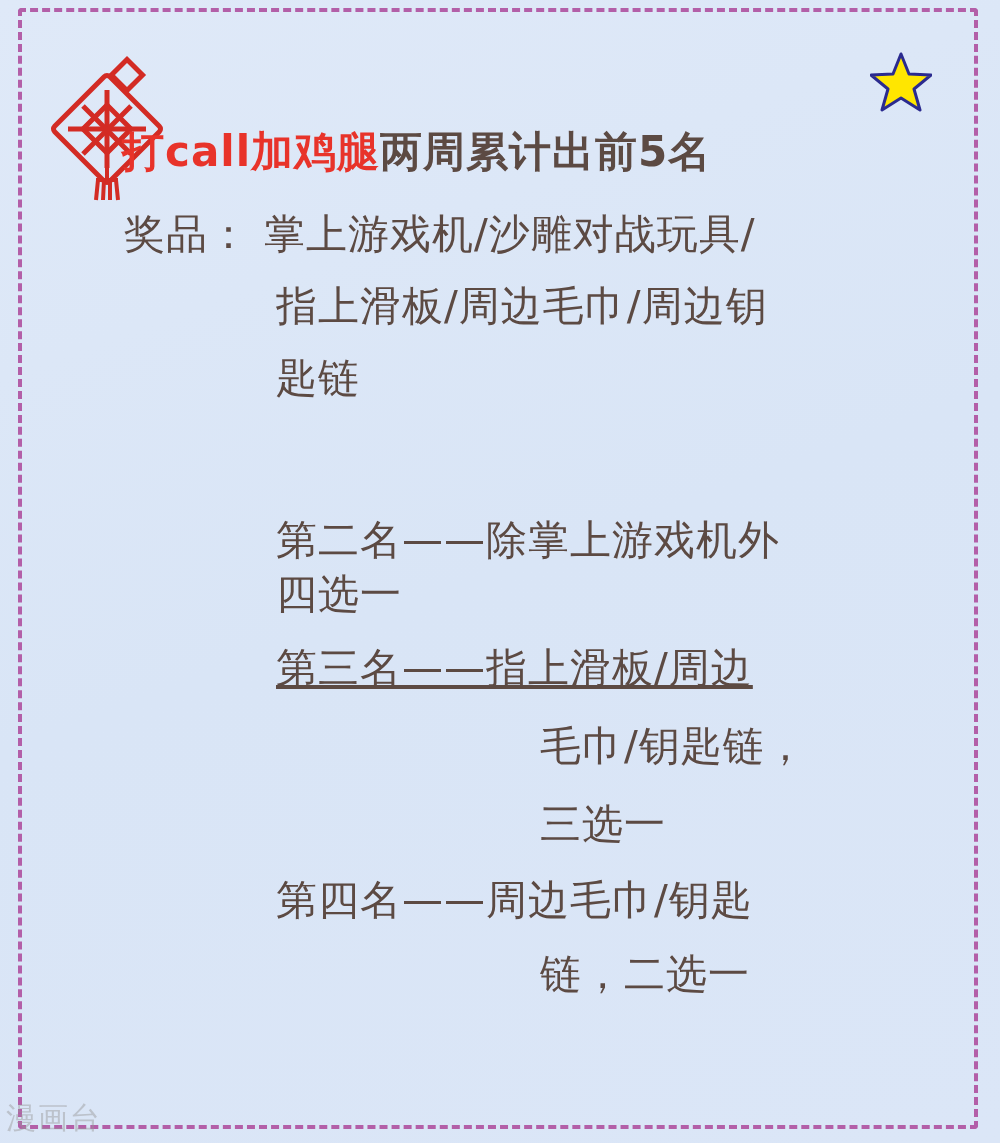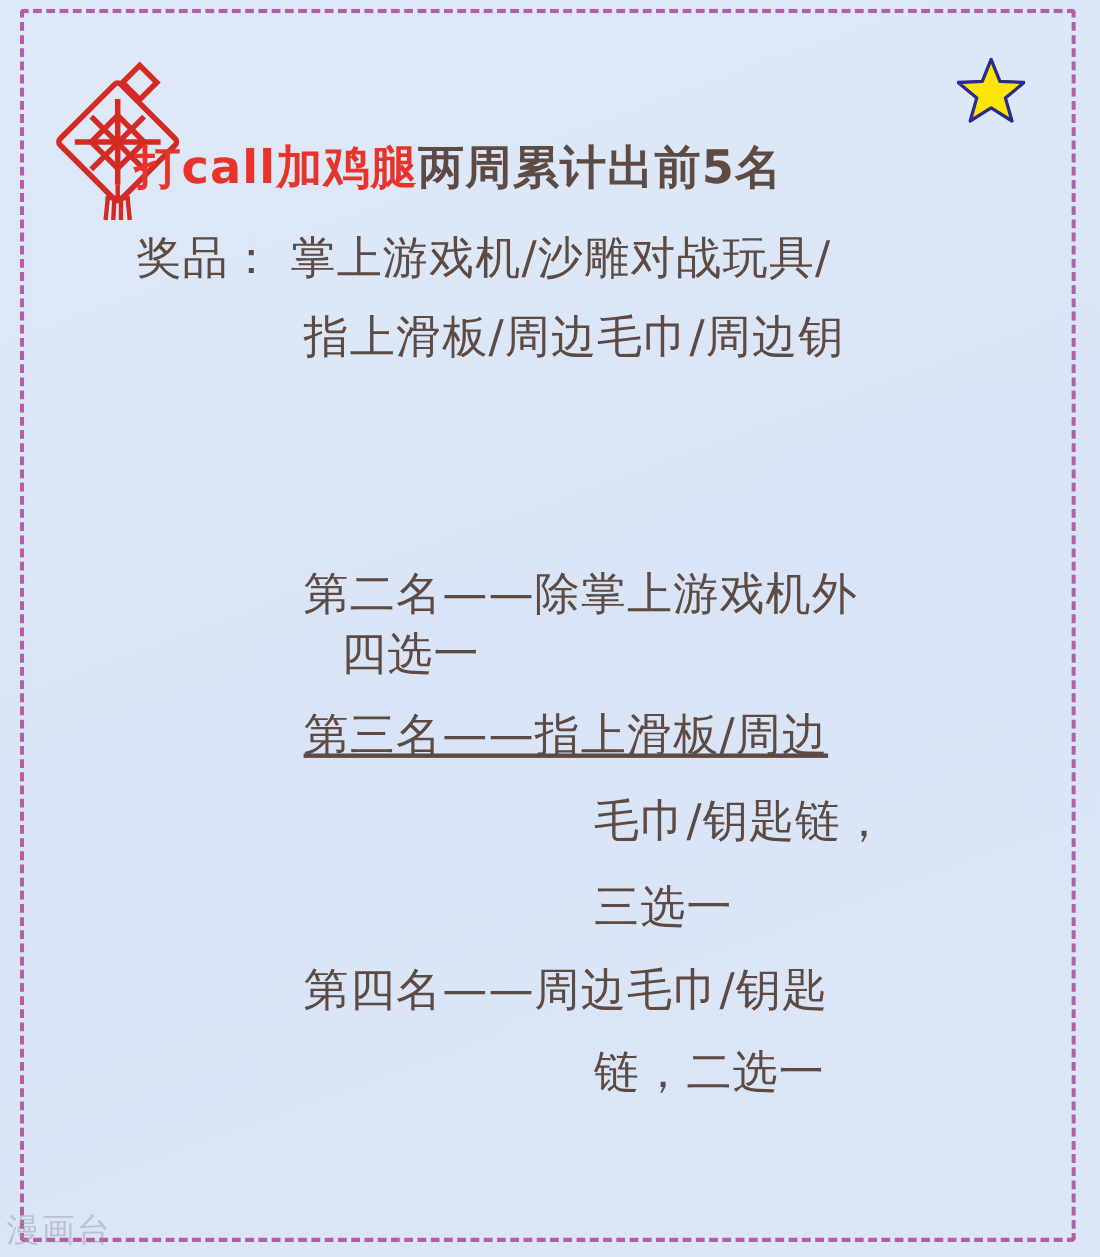--- a/index.html
+++ b/index.html
@@ -74,21 +74,21 @@
     font-size: 41px;
     line-height: 72px;
     white-space: nowrap;
     letter-spacing: 1px;
   }
   .l-prize-1   { left: 124px; top: 198px; }
   .l-prize-2   { left: 276px; top: 270px; }
   .l-prize-3   { left: 276px; top: 342px; }
   .l-opt-lead  { left: 124px; top: 424px; }
   .l-opt-2a    { left: 276px; top: 504px; }
-  .l-opt-2b    { left: 276px; top: 558px; margin-left: 34px; }
+  .l-opt-2b    { left: 276px; top: 558px; }
   .l-opt-3a    { left: 276px; top: 632px; text-decoration: underline; }
   .l-opt-3b    { left: 540px; top: 710px; }
   .l-opt-3c    { left: 540px; top: 788px; }
   .l-opt-4a    { left: 276px; top: 864px; text-align: center; }
   .l-opt-4b    { left: 540px; top: 938px; }
   .l-opt-5     { left: 276px; top: 1042px; }
 
   .watermark {
     position: absolute;
     left: 6px;
@@ -126,20 +126,21 @@
   </svg>
 
   <div class="content">
 
     <div class="title-line">
       <span class="title-red">打call加鸡腿</span><span class="title-dark">两周累计出</span><span class="title-dark">前5名</span>
     </div>
 
     <div class="body-text l-prize-1">奖品： 掌上游戏机/沙雕对战玩具/</div>
     <div class="body-text l-prize-2">指上滑板/周边毛巾/周边钥</div>
+    <div class="body-text l-prize-3">匙链</div>
 
     <div class="body-text l-opt-2a">第二名——除掌上游戏机外</div>
     <div class="body-text l-opt-2b">四选一</div>
     <div class="body-text l-opt-3a">第三名——指上滑板/周边</div>
     <div class="body-text l-opt-3b">毛巾/钥匙链，</div>
     <div class="body-text l-opt-3c">三选一</div>
     <div class="body-text l-opt-4a">第四名——周边毛巾/钥匙</div>
     <div class="body-text l-opt-4b">链，二选一</div>
 
   </div>

